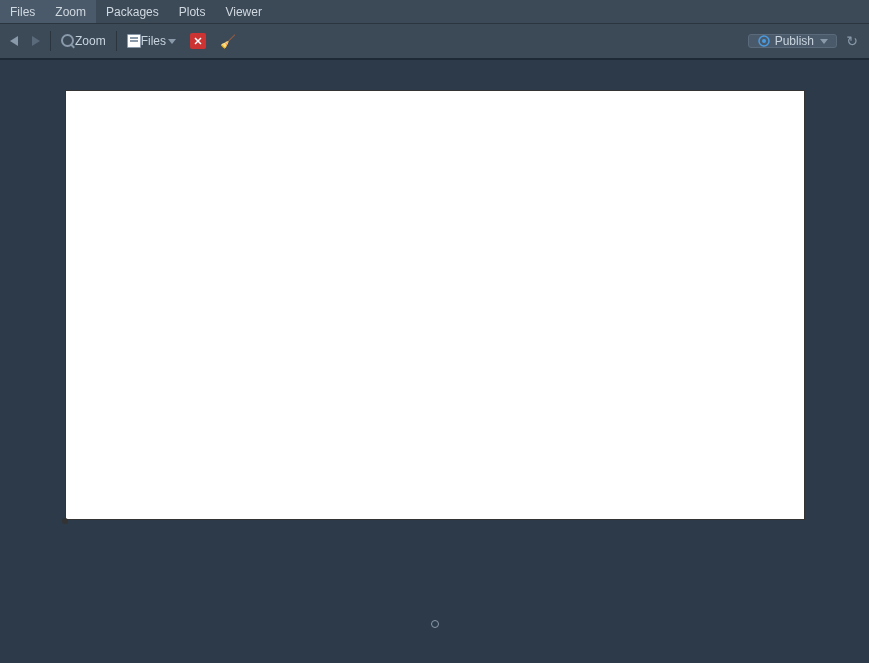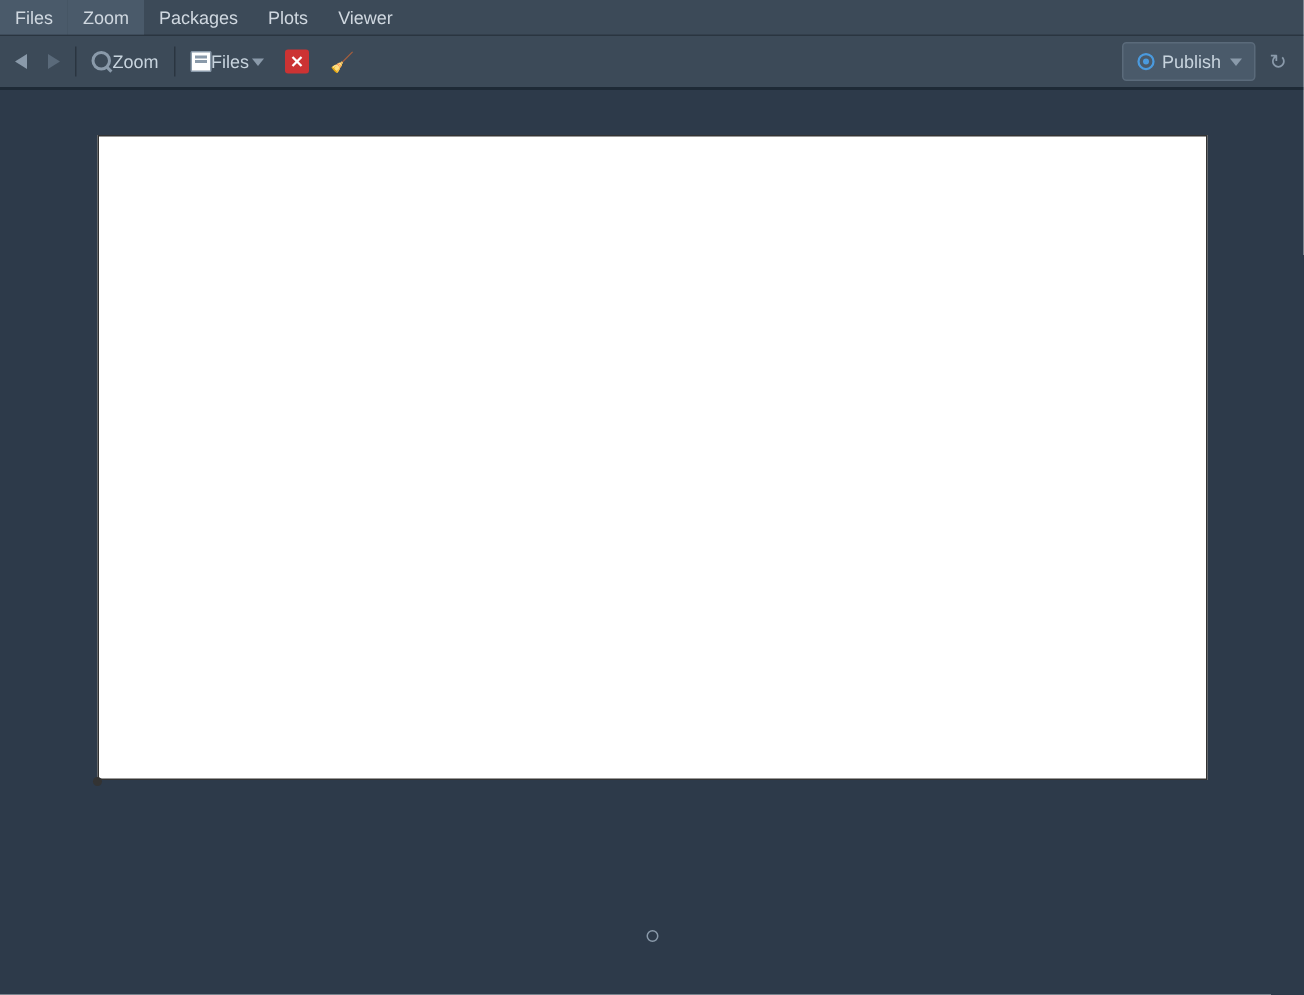--- a/index.html
+++ b/index.html
@@ -142,21 +142,21 @@
       display: flex;
       align-items: center;
       gap: 4px;
       padding: 3px 8px;
       background-color: #4a5a6a;
       border: 1px solid #5a6a7a;
       border-radius: 3px;
       color: #c8d4de;
       cursor: pointer;
       font-size: 12px;
-      height: 26px;
+      height: 14px;
     }
 
     
     .refresh-btn {
       width: 26px;
       height: 26px;
       display: flex;
       align-items: center;
       justify-content: center;
       background: transparent;

